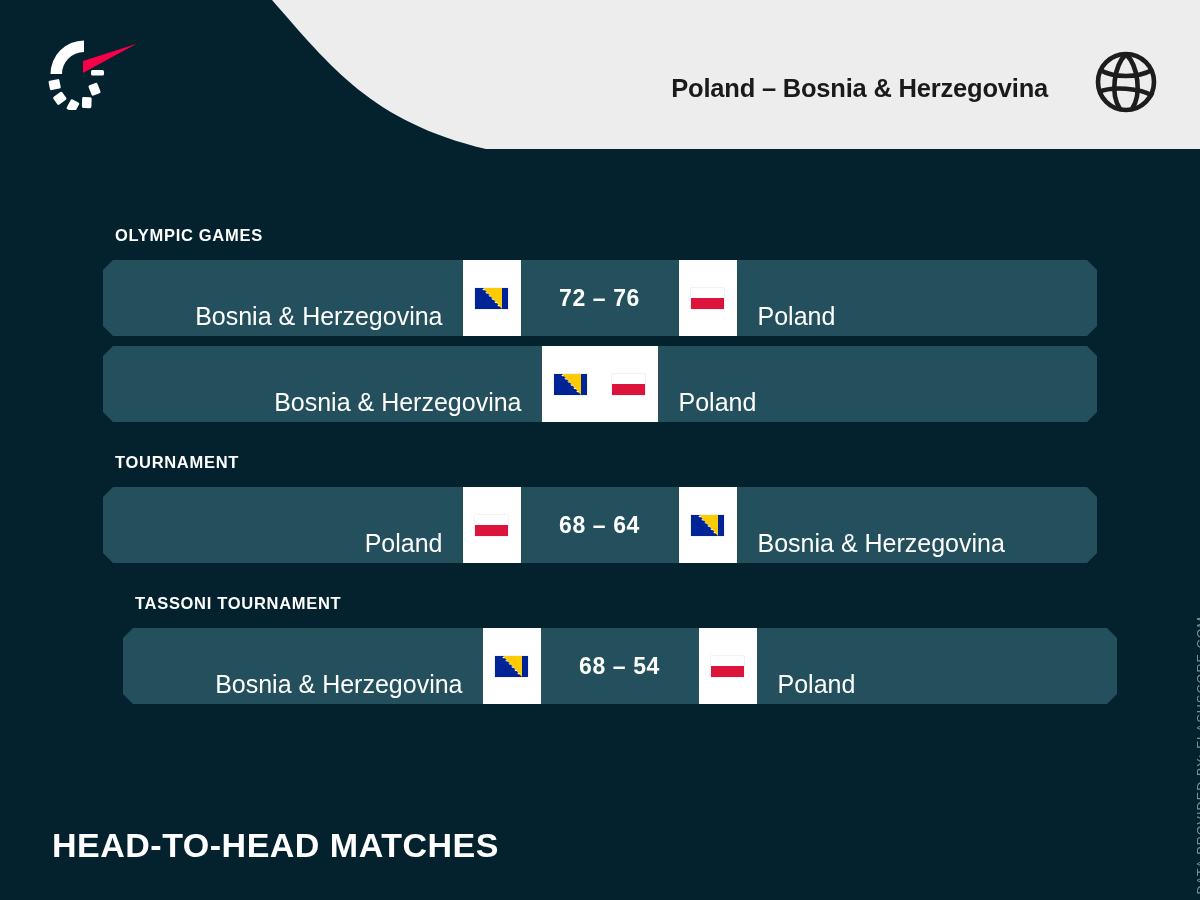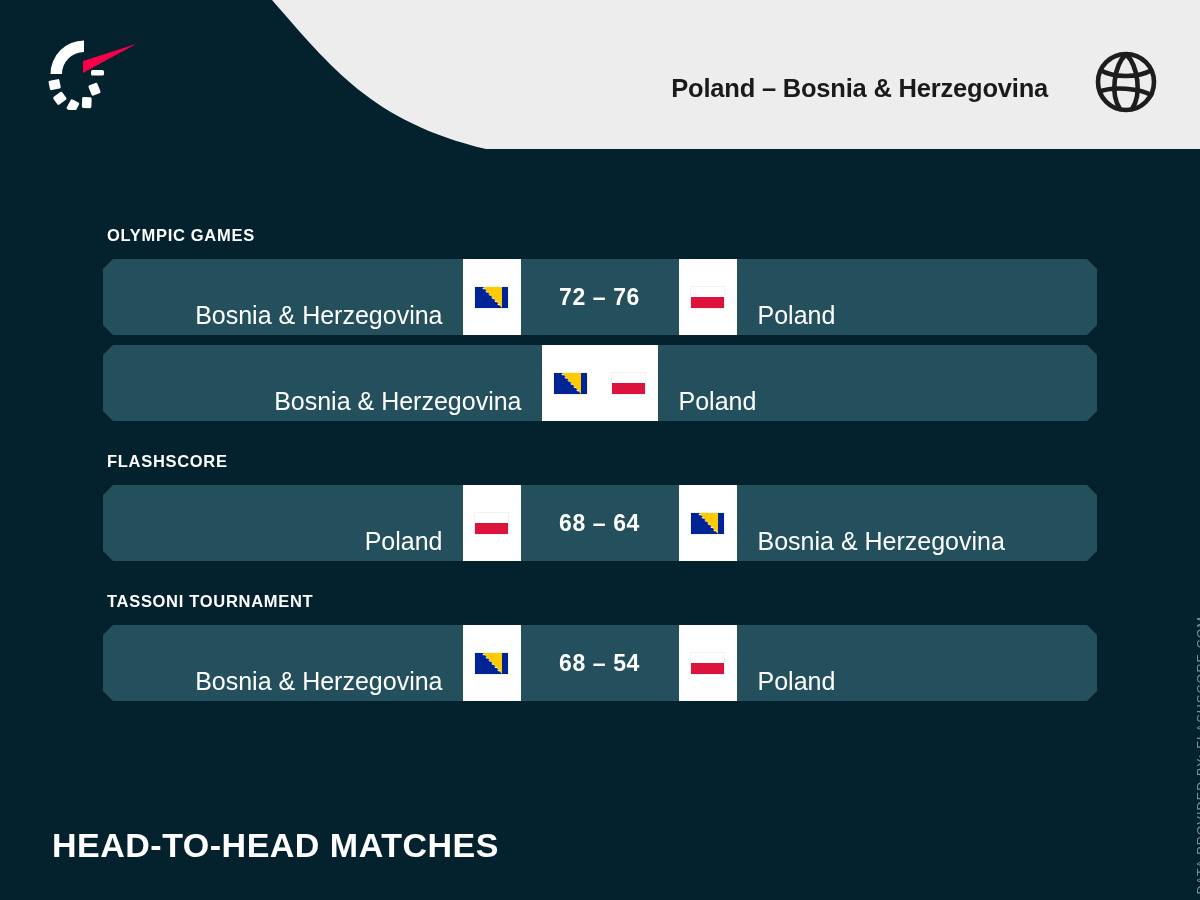--- a/index.html
+++ b/index.html
@@ -65,27 +65,27 @@
   }
   .section {
     margin: 0;
   }
   .section-label {
     color: #ffffff;
     font-size: 16.5px;
     font-weight: bold;
     letter-spacing: 0.7px;
     padding-left: 103px;
-    margin: 4px;
+    margin: 12px;
     height: 26px;
     line-height: 26px;
   }
   .sec-olympic  { margin-top: 62px; }
   .sec-euro     { margin-top: 27px; }
-  .sec-tassoni  { margin-top: 27px; }
+  .sec-tassoni  { margin-top: 27px; padding-left: 20px; }
 
   .rows { margin-top: 11px; }
 
   .match-row {
     position: relative;
     margin: 0 auto 10px 103px;
     width: 994px;
     height: 76px;
     background: #23505c;
     display: flex;
@@ -281,21 +281,21 @@
         </div>
         <div class="team-cell team-away">
           <span class="team-name">Poland</span>
         </div>
       </div>
 
     </div>
   </div>
 
   <div class="section sec-euro">
-    <div class="section-label">FLASHSCORE</div>
+    <div class="section-label">TOURNAMENT</div>
     <div class="rows">
 
       <div class="match-row">
         <div class="team-cell team-home">
           <span class="team-name">Poland</span>
         </div>
         <div class="flag-cell">
           <div class="flag flag-pl">
             <div class="band-bottom"></div>
           </div>

